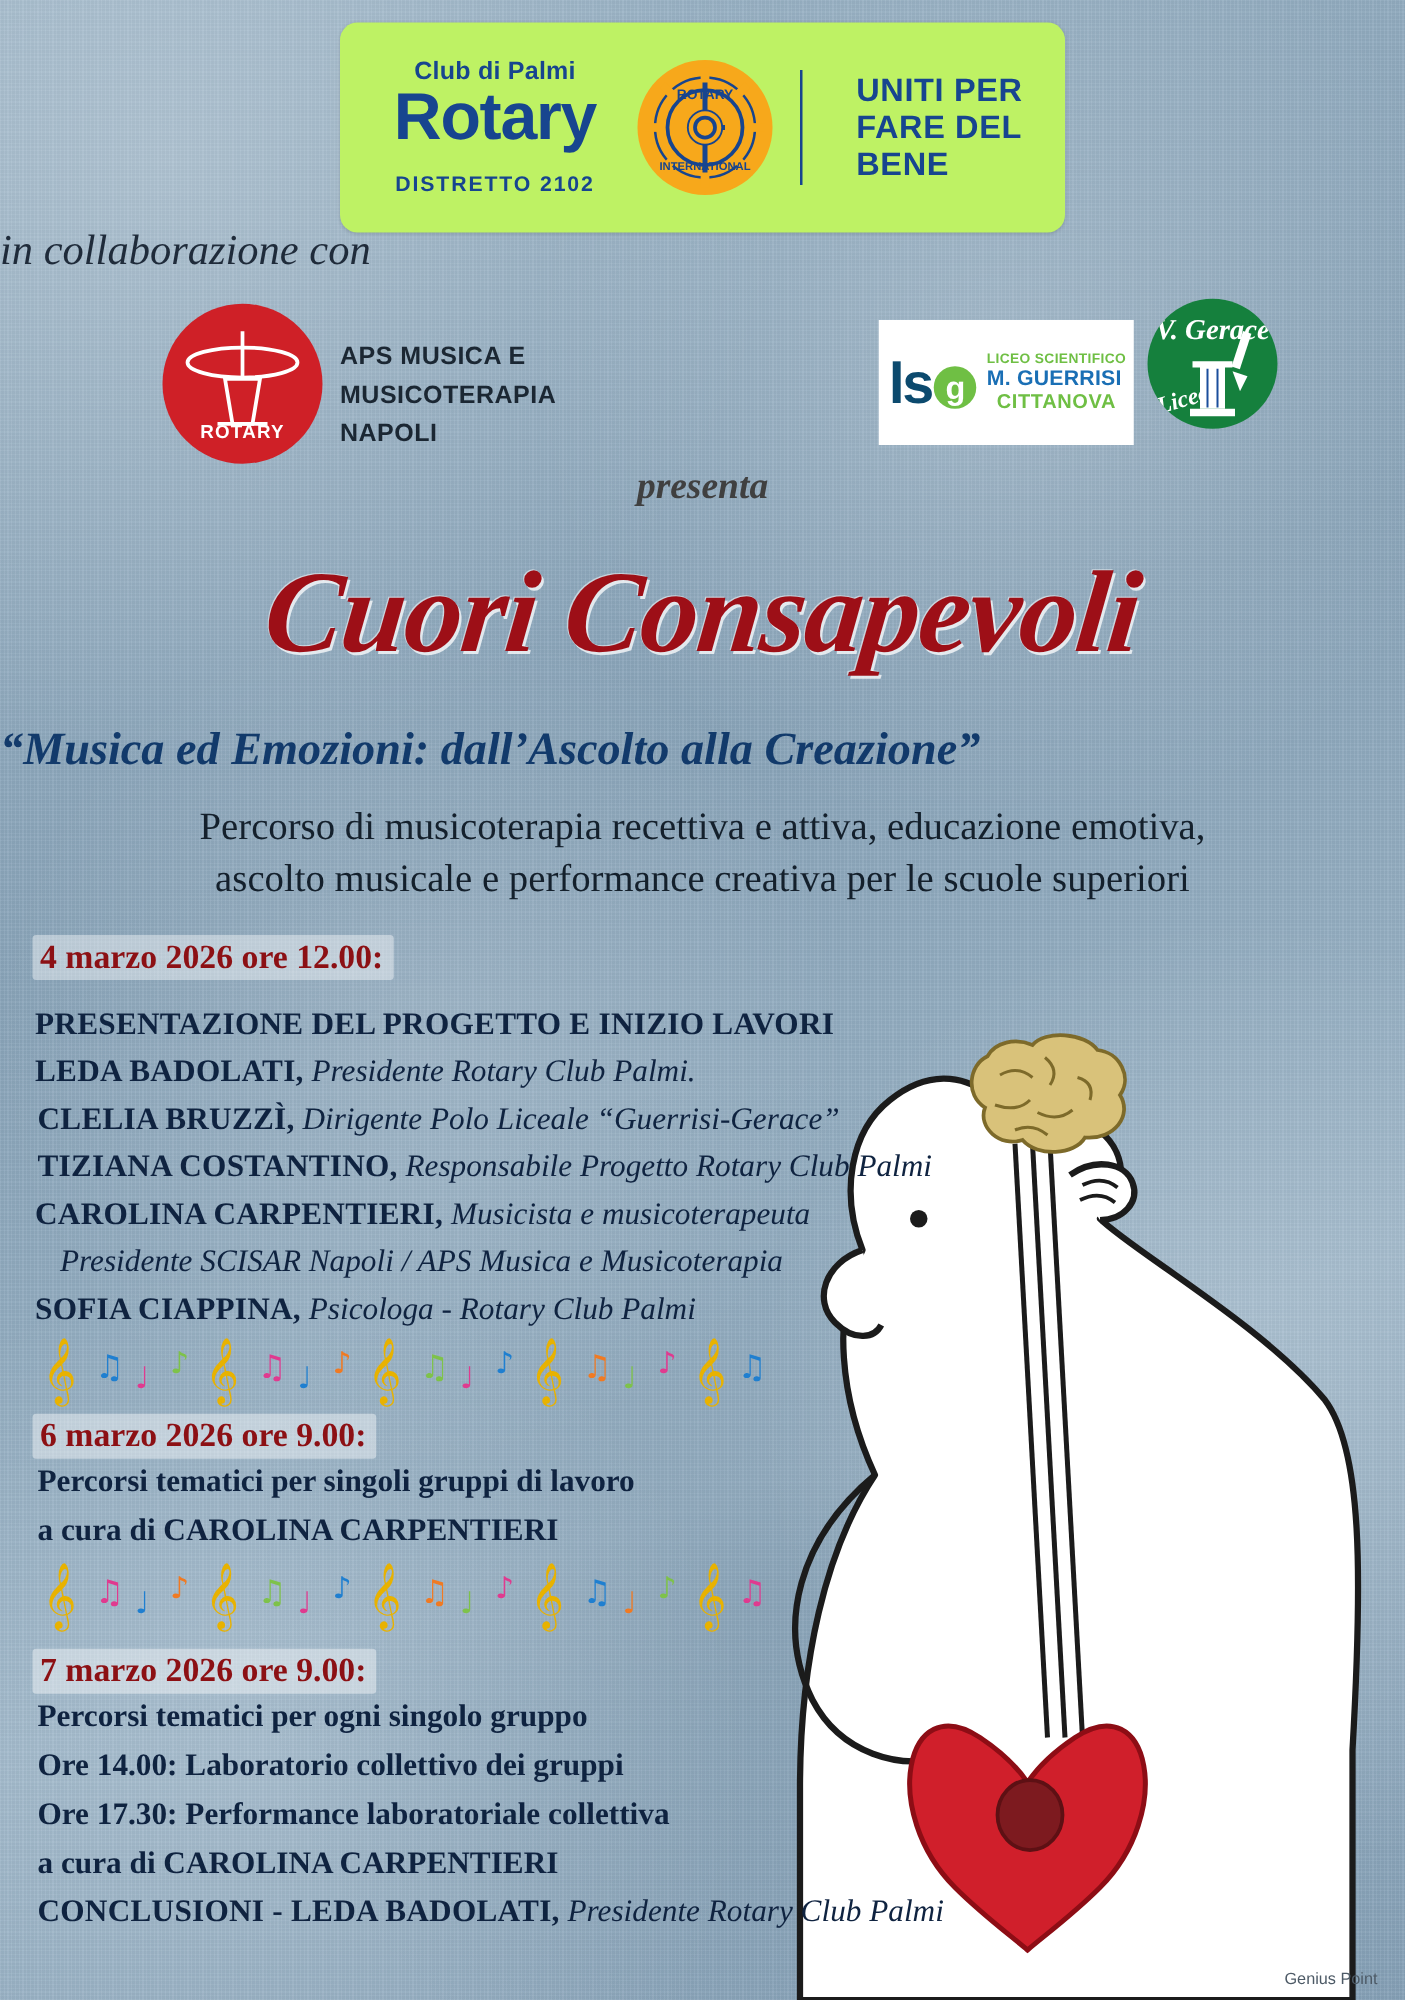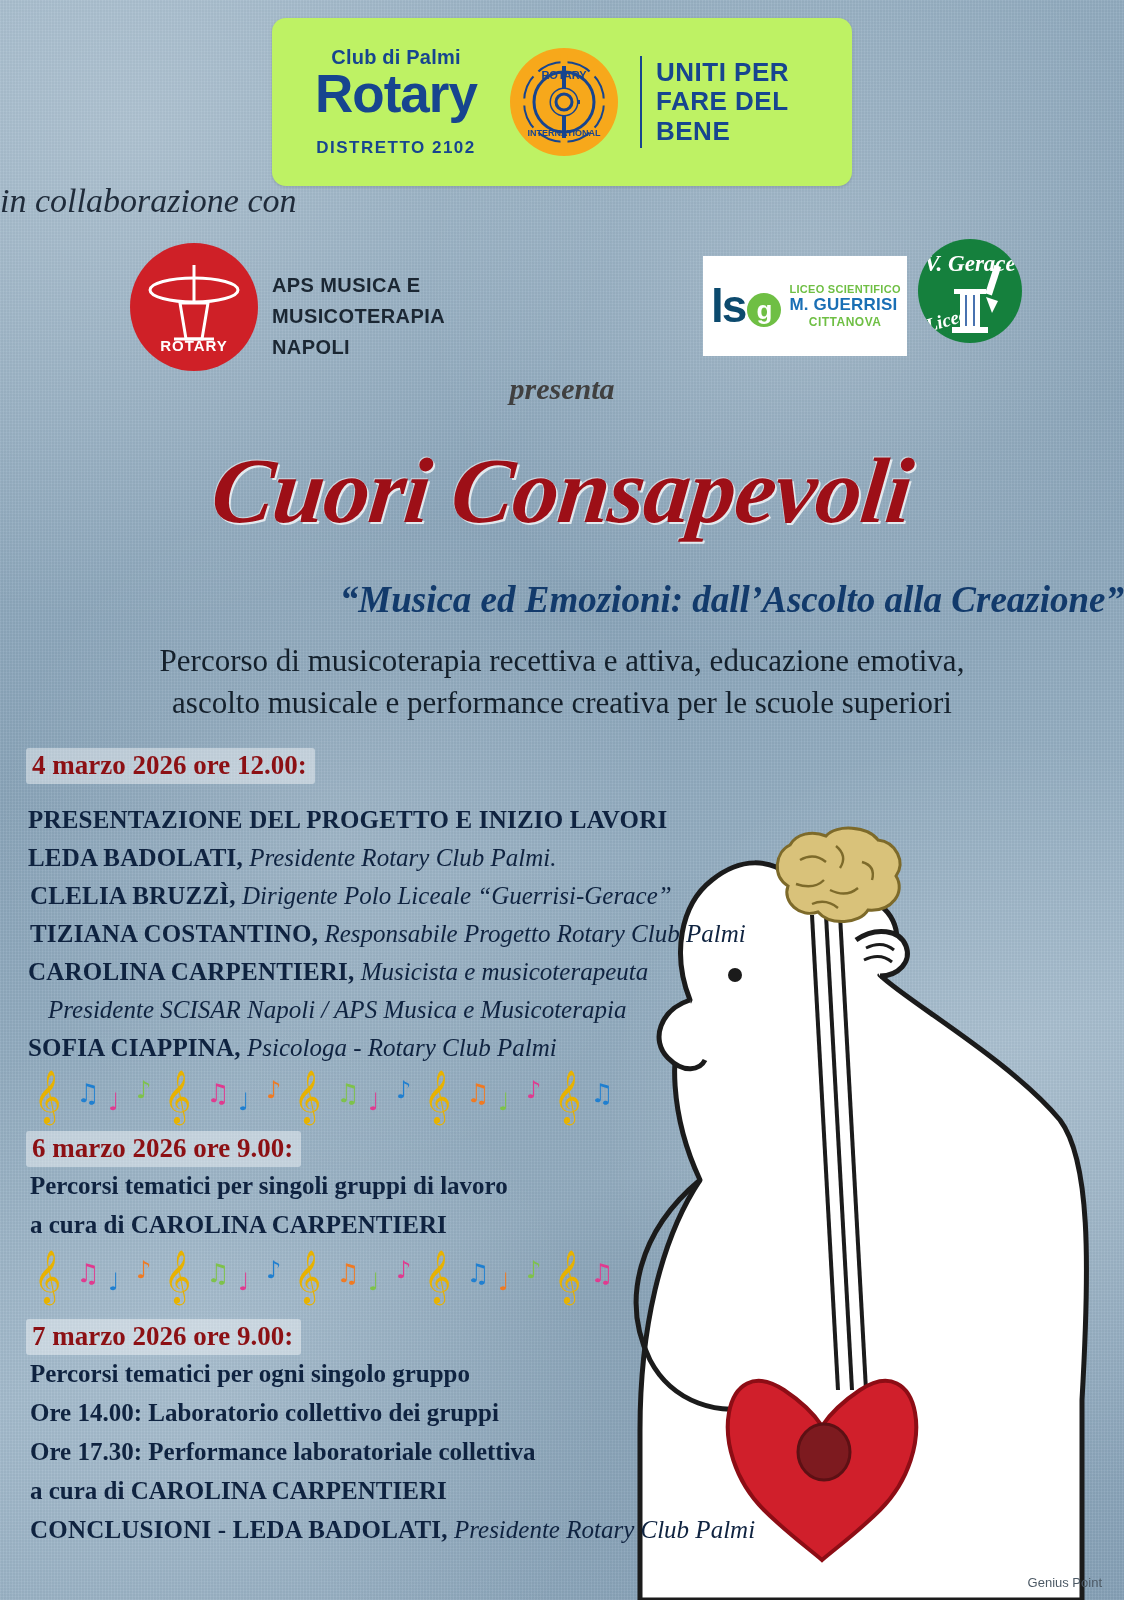--- a/index.html
+++ b/index.html
@@ -73,20 +73,21 @@
   .rotary-divider {
     width: 2px; height: 92px; background: #17458f; margin: 0 14px;
   }
   .rotary-slogan {
     font-family: "Liberation Sans", sans-serif;
     font-weight: bold;
     font-size: 26px;
     line-height: 1.12;
     color: #17458f;
     letter-spacing: 0.5px;
+    margin-left: 29px;
   }
 
   
   .collab-text {
     position: absolute;
     left: 0; top: 182px; width: 1124px;
     font-family: "Liberation Serif", serif;
     font-style: italic;
     font-size: 34px;
     color: #1f2b3a;
@@ -128,21 +129,21 @@
   .lsg-g {
     width: 34px; height: 34px; border-radius: 50%;
     background: #6fbf44; color: #fff;
     font-family: "Liberation Sans", sans-serif; font-weight: bold;
     font-size: 26px; display: flex; align-items: center; justify-content: center;
     margin-left: 2px; margin-top: 8px;
   }
   .lsg-text { padding-left: 8px; }
   .lsg-l1 { font-family: "Liberation Sans", sans-serif; font-size: 11px; color: #6fbf44; font-weight: bold; letter-spacing: .3px;}
   .lsg-l2 { font-family: "Liberation Sans", sans-serif; font-size: 17px; color: #1a6fb5; font-weight: bold; letter-spacing: .2px;}
-  .lsg-l3 { font-family: "Liberation Sans", sans-serif; font-size: 12px; color: #6fbf44; font-weight: bold; letter-spacing: .5px; text-align:center;}
+  .lsg-l3 { font-family: "Liberation Sans", sans-serif; font-size: 16px; color: #6fbf44; font-weight: bold; letter-spacing: .5px; text-align:center;}
 
   
   .gerace {
     position: absolute; left: 918px; top: 239px;
     width: 104px; height: 104px; border-radius: 50%;
     background: #15803d;
     overflow: hidden;
   }
   .gerace-name {
     position: absolute; left: 0; top: 12px; width: 104px; text-align: center;
@@ -172,21 +173,21 @@
     font-style: italic;
     font-weight: bold;
     font-size: 93px;
     color: #9d0f17;
     letter-spacing: -1px;
     text-shadow: 2px 2px 0 rgba(255,255,255,0.75), -1px -1px 0 rgba(255,255,255,0.5);
     transform: skewX(-6deg);
   }
   .subtitle {
     position: absolute; left: 0; top: 578px; width: 1124px;
-    text-align: right;
+    text-align: left;
     font-family: "Liberation Serif", serif;
     font-style: italic; font-weight: bold; font-size: 37px;
     color: #123a6b;
   }
   .desc {
     position: absolute; left: 90px; top: 640px; width: 944px;
     text-align: center;
     font-family: "Liberation Serif", serif;
     font-size: 31px; line-height: 1.35;
     color: #14202c;

